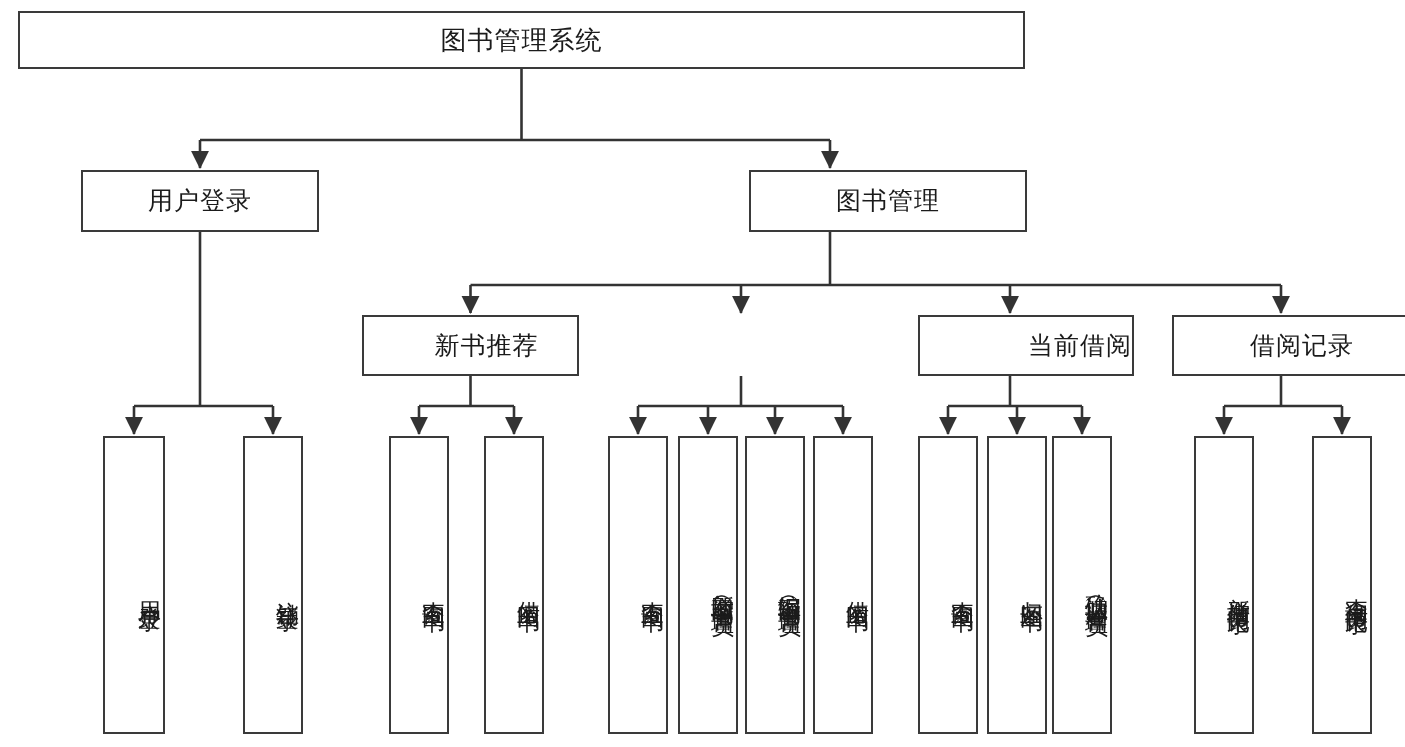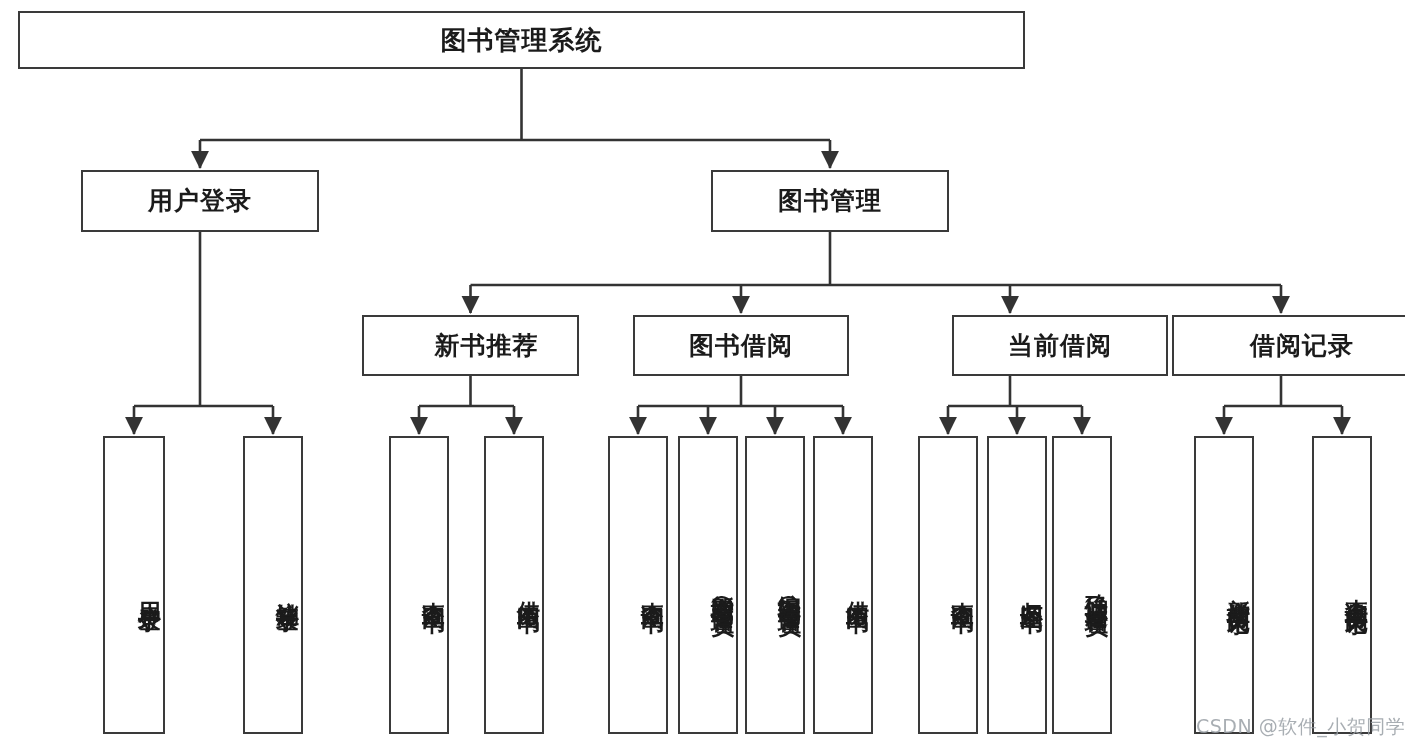--- a/index.html
+++ b/index.html
@@ -24,21 +24,20 @@
   }
   .node-box {
     position: absolute;
     box-sizing: border-box;
     border: 2.5px solid #3a3a3a;
     background: #ffffff;
     display: flex;
     align-items: center;
     justify-content: center;
     color: #1b1b1b;
-    font-weight: bold;
   }
   .node-h {
     font-size: 25px;
     letter-spacing: 1px;
     line-height: 1.1;
   }
   .node-title {
     font-size: 26px;
   }
   .node-v {
@@ -109,31 +108,28 @@
       </g>
   </svg>
 
   <div class="node-box node-h node-title" style="left: 18px; top: 11px; width: 1007px; height: 58px;">
     <span>图书管理系统</span>
   </div>
 
   <div class="node-box node-h" style="left: 81px; top: 170px; width: 238px; height: 62px;">
     <span>用户登录</span>
   </div>
-  <div class="node-box node-h" style="left: 711px; top: 170px; width: 238px; height: 62px;">
+  <div class="node-box node-h" style="left: 749px; top: 170px; width: 278px; height: 62px;">
     <span>图书管理</span>
   </div>
 
   <div class="node-box node-h" style="left: 362px; top: 315px; width: 217px; height: 61px; padding-left: 32px;">
     <span>新书推荐</span>
   </div>
-  <div class="node-box node-h" style="left: 633px; top: 315px; width: 216px; height: 61px;">
-    <span>图书借阅</span>
-  </div>
-  <div class="node-box node-h" style="left: 952px; top: 315px; width: 216px; height: 61px;">
+  <div class="node-box node-h" style="left: 918px; top: 315px; width: 216px; height: 61px; justify-content: flex-end;">
     <span>当前借阅</span>
   </div>
   <div class="node-box node-h" style="left: 1172px; top: 315px; width: 260px; height: 61px;">
     <span>借阅记录</span>
   </div>
 
   <div class="node-box node-v" style="left: 103px; top: 436px; width: 62px; height: 298px;">
     <span>用户登录</span>
   </div>
   <div class="node-box node-v" style="left: 243px; top: 436px; width: 60px; height: 298px;">
@@ -166,15 +162,14 @@
   <div class="node-box node-v" style="left: 1052px; top: 436px; width: 60px; height: 298px;">
     <span>确认归还（管理员）</span>
   </div>
   <div class="node-box node-v" style="left: 1194px; top: 436px; width: 60px; height: 298px;">
     <span>新增借阅记录</span>
   </div>
   <div class="node-box node-v" style="left: 1312px; top: 436px; width: 60px; height: 298px;">
     <span>查询借阅记录</span>
   </div>
 
-  <div class="watermark" style="left: 1196px; top: 714px; color: rgb(154, 160, 166);">CSDN @软件_小贺同学</div>
 
 </div>
 
 </body></html>

